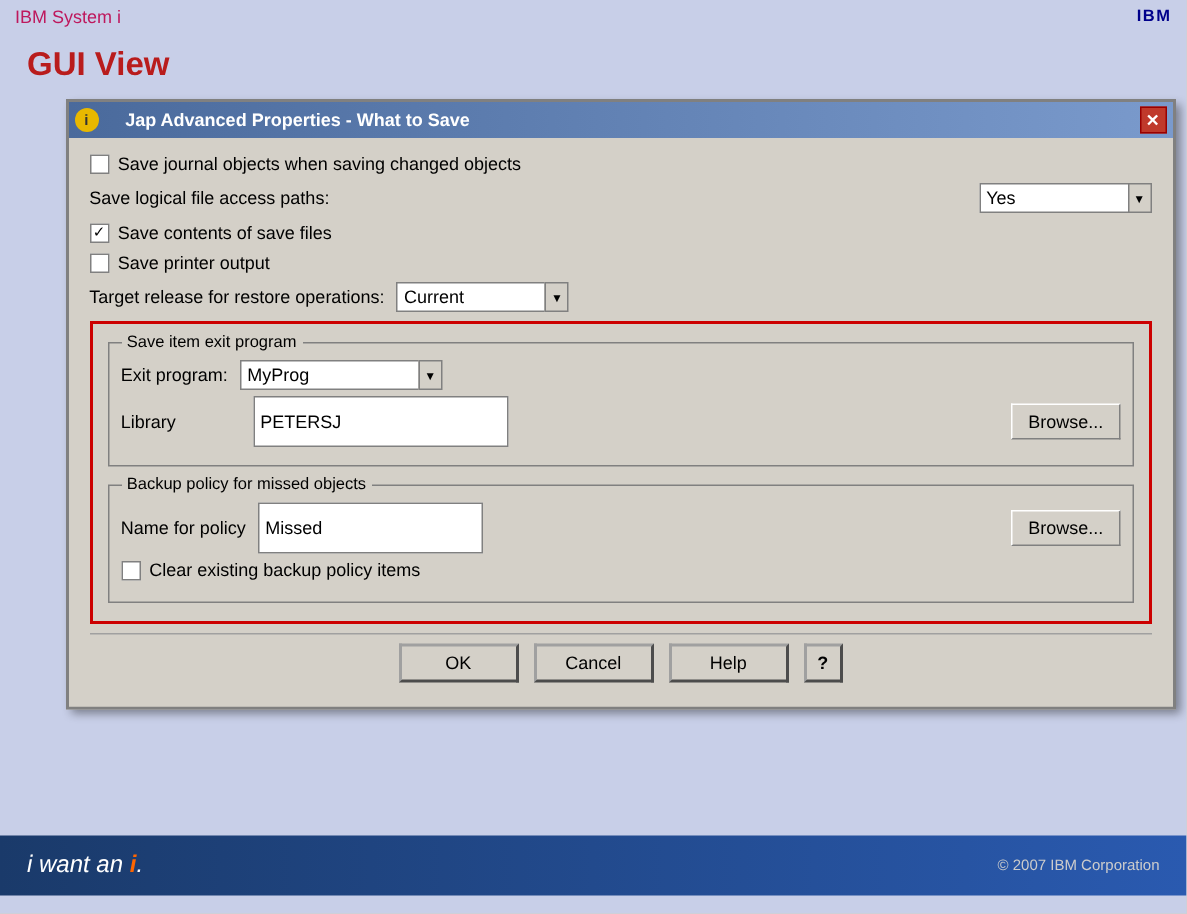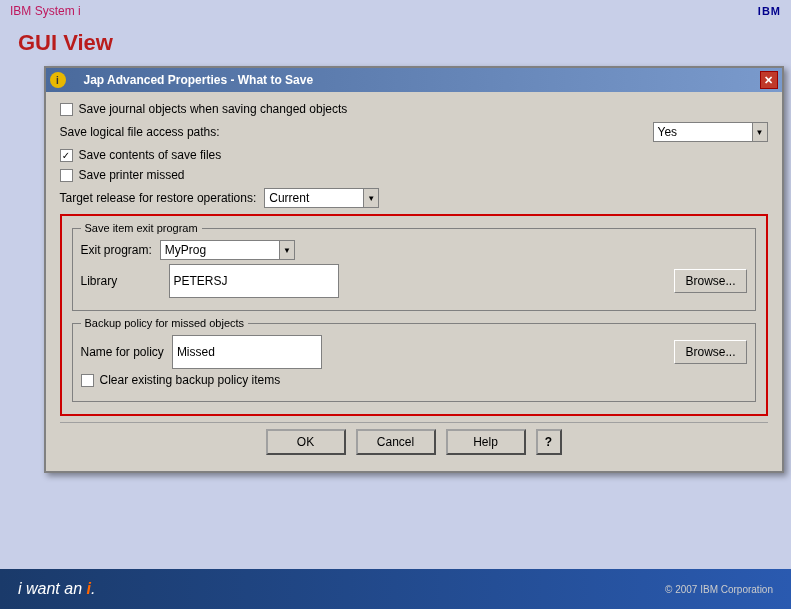--- a/index.html
+++ b/index.html
@@ -230,21 +230,21 @@
       background: #d4d0c8;
       border: 2px outset #a0a0a0;
       font-size: 12px;
       font-weight: bold;
       cursor: pointer;
     }
 
     
     .footer {
       position: absolute;
-      bottom: 0;
+      bottom: 12px;
       left: 0;
       right: 0;
       height: 40px;
       background: linear-gradient(to right, #1a3a6a, #2a5ab0);
       display: flex;
       align-items: center;
       justify-content: space-between;
       padding: 0 18px;
     }
     .footer-copyright {
@@ -301,21 +301,21 @@
       </div>
     </div>
 
     <div class="row">
       <div class="checkbox checked"></div>
       <span class="label">Save contents of save files</span>
     </div>
 
     <div class="row">
       <div class="checkbox"></div>
-      <span class="label">Save printer missed</span>
+      <span class="label">Save printer output</span>
     </div>
 
     <div class="target-row">
       <span class="label">Target release for restore operations:</span>
       <div style="width:8px"></div>
       <div class="dropdown-wrapper">
         <div class="dropdown" style="width:100px;">Current</div>
         <div class="dropdown-arrow">▼</div>
       </div>
     </div>

